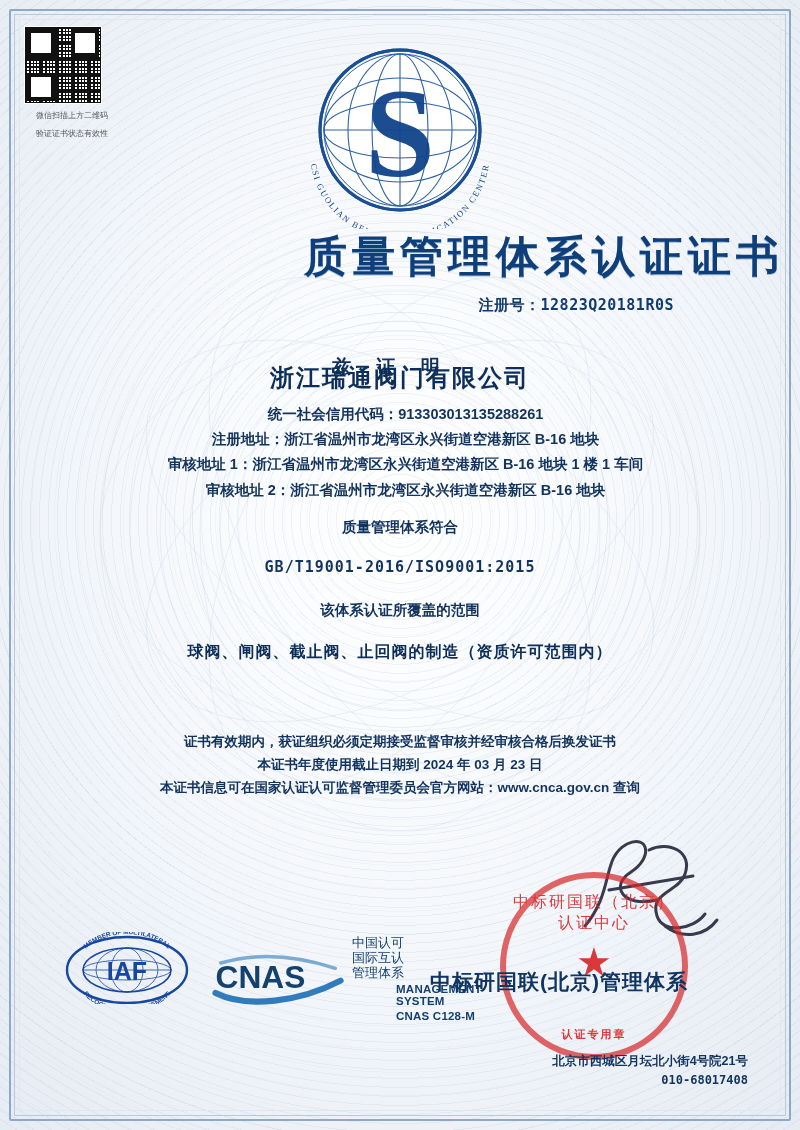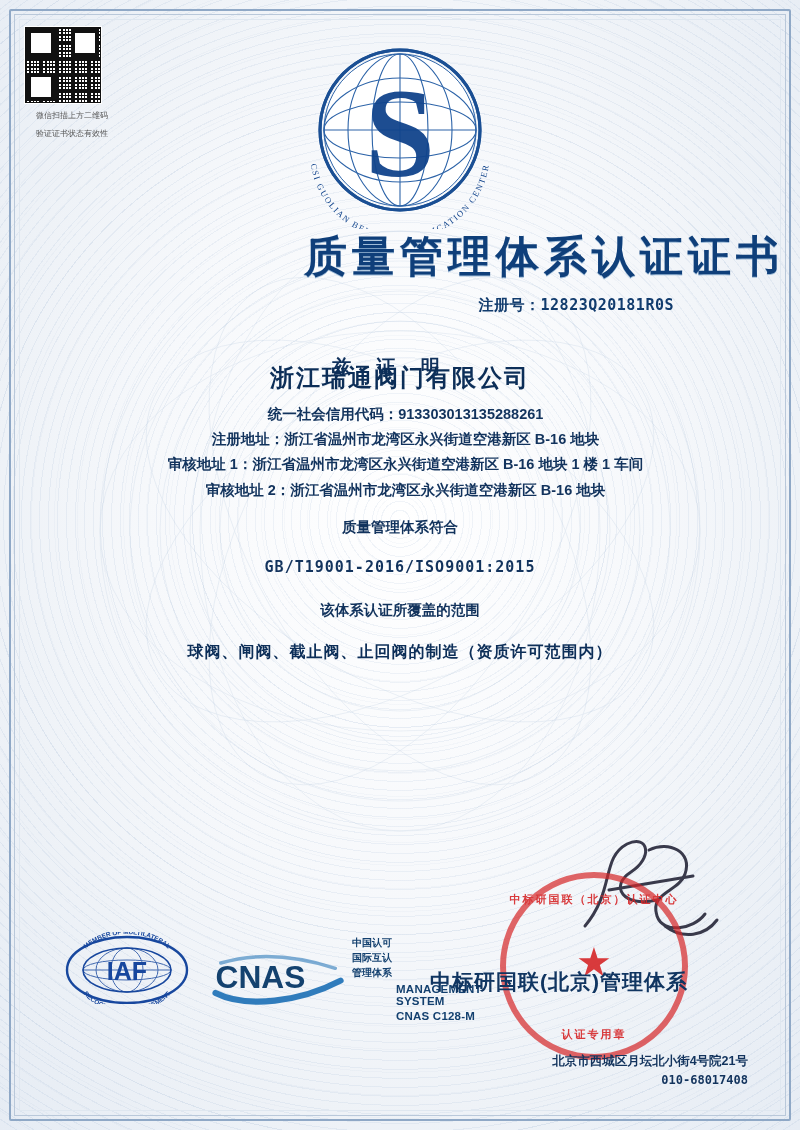--- a/index.html
+++ b/index.html
@@ -132,40 +132,40 @@
   .iaf{
     position:absolute;left:62px;top:932px;width:130px;height:72px;
   }
   .cnas{
     position:absolute;left:212px;top:938px;width:300px;height:80px;
     display:flex;align-items:center;
   }
   .cnas-txt{
     margin-left:8px;color:#13406f;
   }
-  .cnas-cn{font-size:10px;line-height:15px;font-weight:bold;}
+  .cnas-cn{font-size:13px;line-height:15px;font-weight:normal;}
   .cnas-en{font-size:11.5px;font-weight:bold;letter-spacing:.2px;margin-top:3px;padding-left:44px;}
 
   .org-name{
     position:absolute;left:430px;top:968px;width:330px;
     font-size:21px;color:#103561;font-weight:bold;letter-spacing:1px;
     text-align:left;
   }
   .seal{
     position:absolute;left:500px;top:872px;width:176px;height:176px;
     border:6px solid rgba(214,38,40,.78);border-radius:50%;
     opacity:.9;
   }
   .seal-star{
     position:absolute;left:50%;top:48%;margin-left:-20px;margin-top:-20px;
     width:40px;height:40px;color:#d62628;font-size:40px;line-height:40px;text-align:center;
   }
   .seal-top{
     position:absolute;left:0;right:0;top:14px;text-align:center;
-    font-size:11px;color:#d62628;letter-spacing:2px;font-weight:bold;
+    font-size:16px;color:#d62628;letter-spacing:2px;font-weight:normal;
   }
   .seal-bottom{
     position:absolute;left:0;right:0;bottom:12px;text-align:center;
     font-size:11px;color:#d62628;letter-spacing:2px;font-weight:bold;
   }
   .signature{
     position:absolute;left:565px;top:830px;width:170px;height:120px;
     opacity:.85;
   }
   .addr{
@@ -242,20 +242,25 @@
   <div class="line-row r2">注册地址：浙江省温州市龙湾区永兴街道空港新区 B-16 地块</div>
   <div class="line-row r3">审核地址 1：浙江省温州市龙湾区永兴街道空港新区 B-16 地块 1 楼 1 车间</div>
   <div class="line-row r4">审核地址 2：浙江省温州市龙湾区永兴街道空港新区 B-16 地块</div>
 
   <div class="sys-conform">质量管理体系符合</div>
   <div class="std">GB/T19001-2016/ISO9001:2015</div>
   <div class="scope-label">该体系认证所覆盖的范围</div>
   <div class="scope-value">球阀、闸阀、截止阀、止回阀的制造（资质许可范围内）</div>
 
 
+  <div class="notes">
+    <div>证书有效期内，获证组织必须定期接受监督审核并经审核合格后换发证书</div>
+    <div>本证书年度使用截止日期到 2024 年 03 月 23 日</div>
+    <div>本证书信息可在国家认证认可监督管理委员会官方网站：www.cnca.gov.cn 查询</div>
+  </div>
 
   <svg class="iaf" viewBox="0 0 130 72">
     <defs>
       <path id="iaftop" d="M 12,42 A 53,40 0 0 1 118,42"></path>
       <path id="iafbot" d="M 14,42 A 51,38 0 0 0 116,42"></path>
     </defs>
     <ellipse cx="65" cy="38" rx="60" ry="33" fill="none" stroke="#17479e" stroke-width="2.4"></ellipse>
     <ellipse cx="65" cy="38" rx="44" ry="22" fill="none" stroke="#17479e" stroke-width="1.6"></ellipse>
     <g stroke="#17479e" stroke-width="1" fill="none" opacity=".8">
       <ellipse cx="65" cy="38" rx="44" ry="10"></ellipse>

